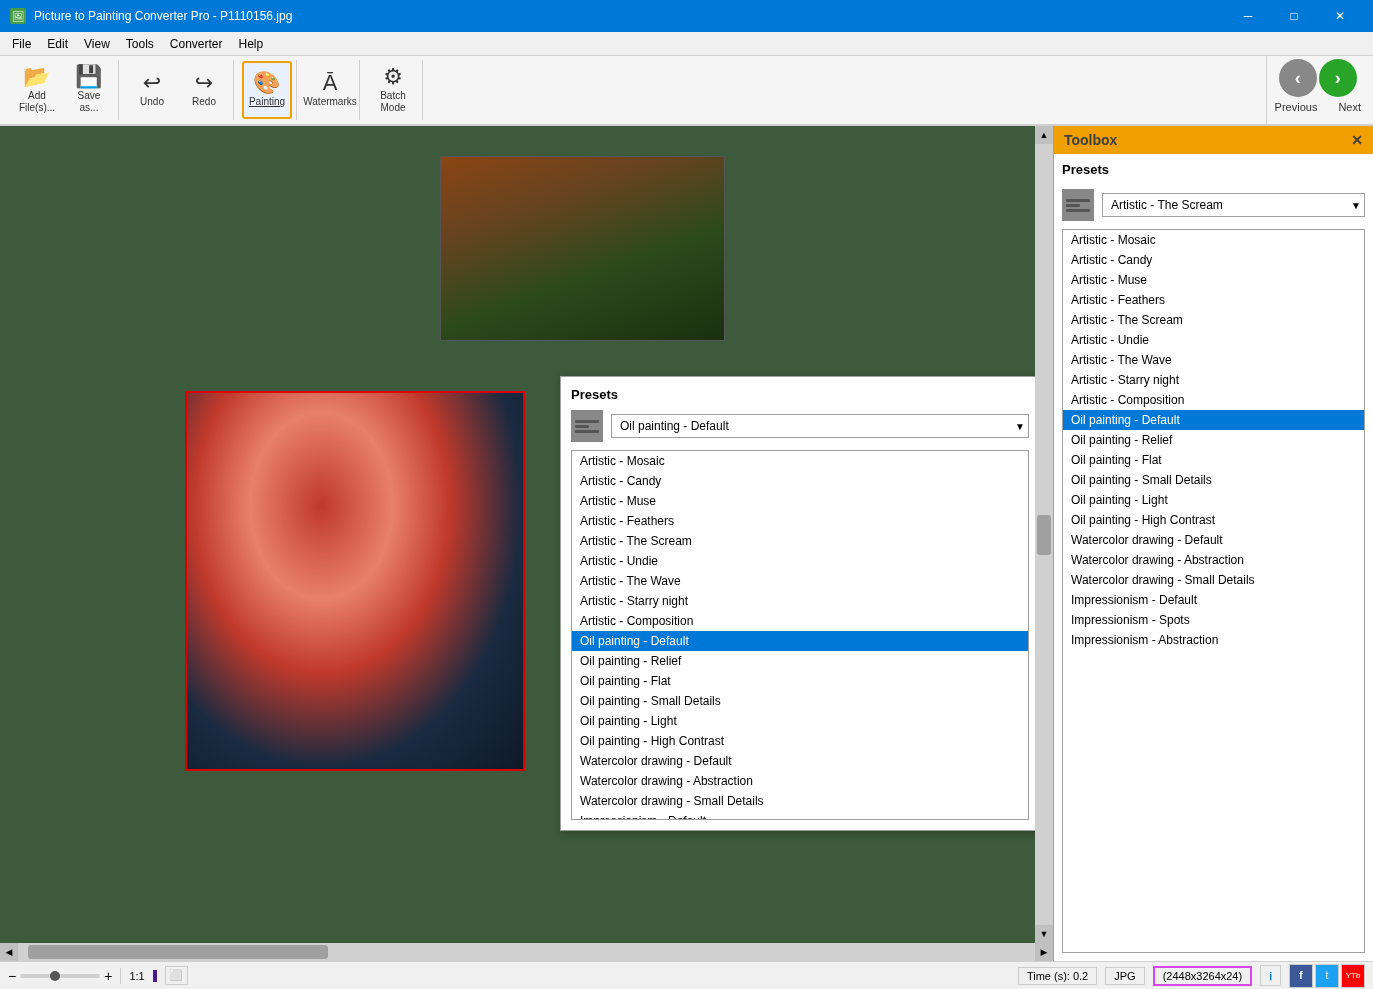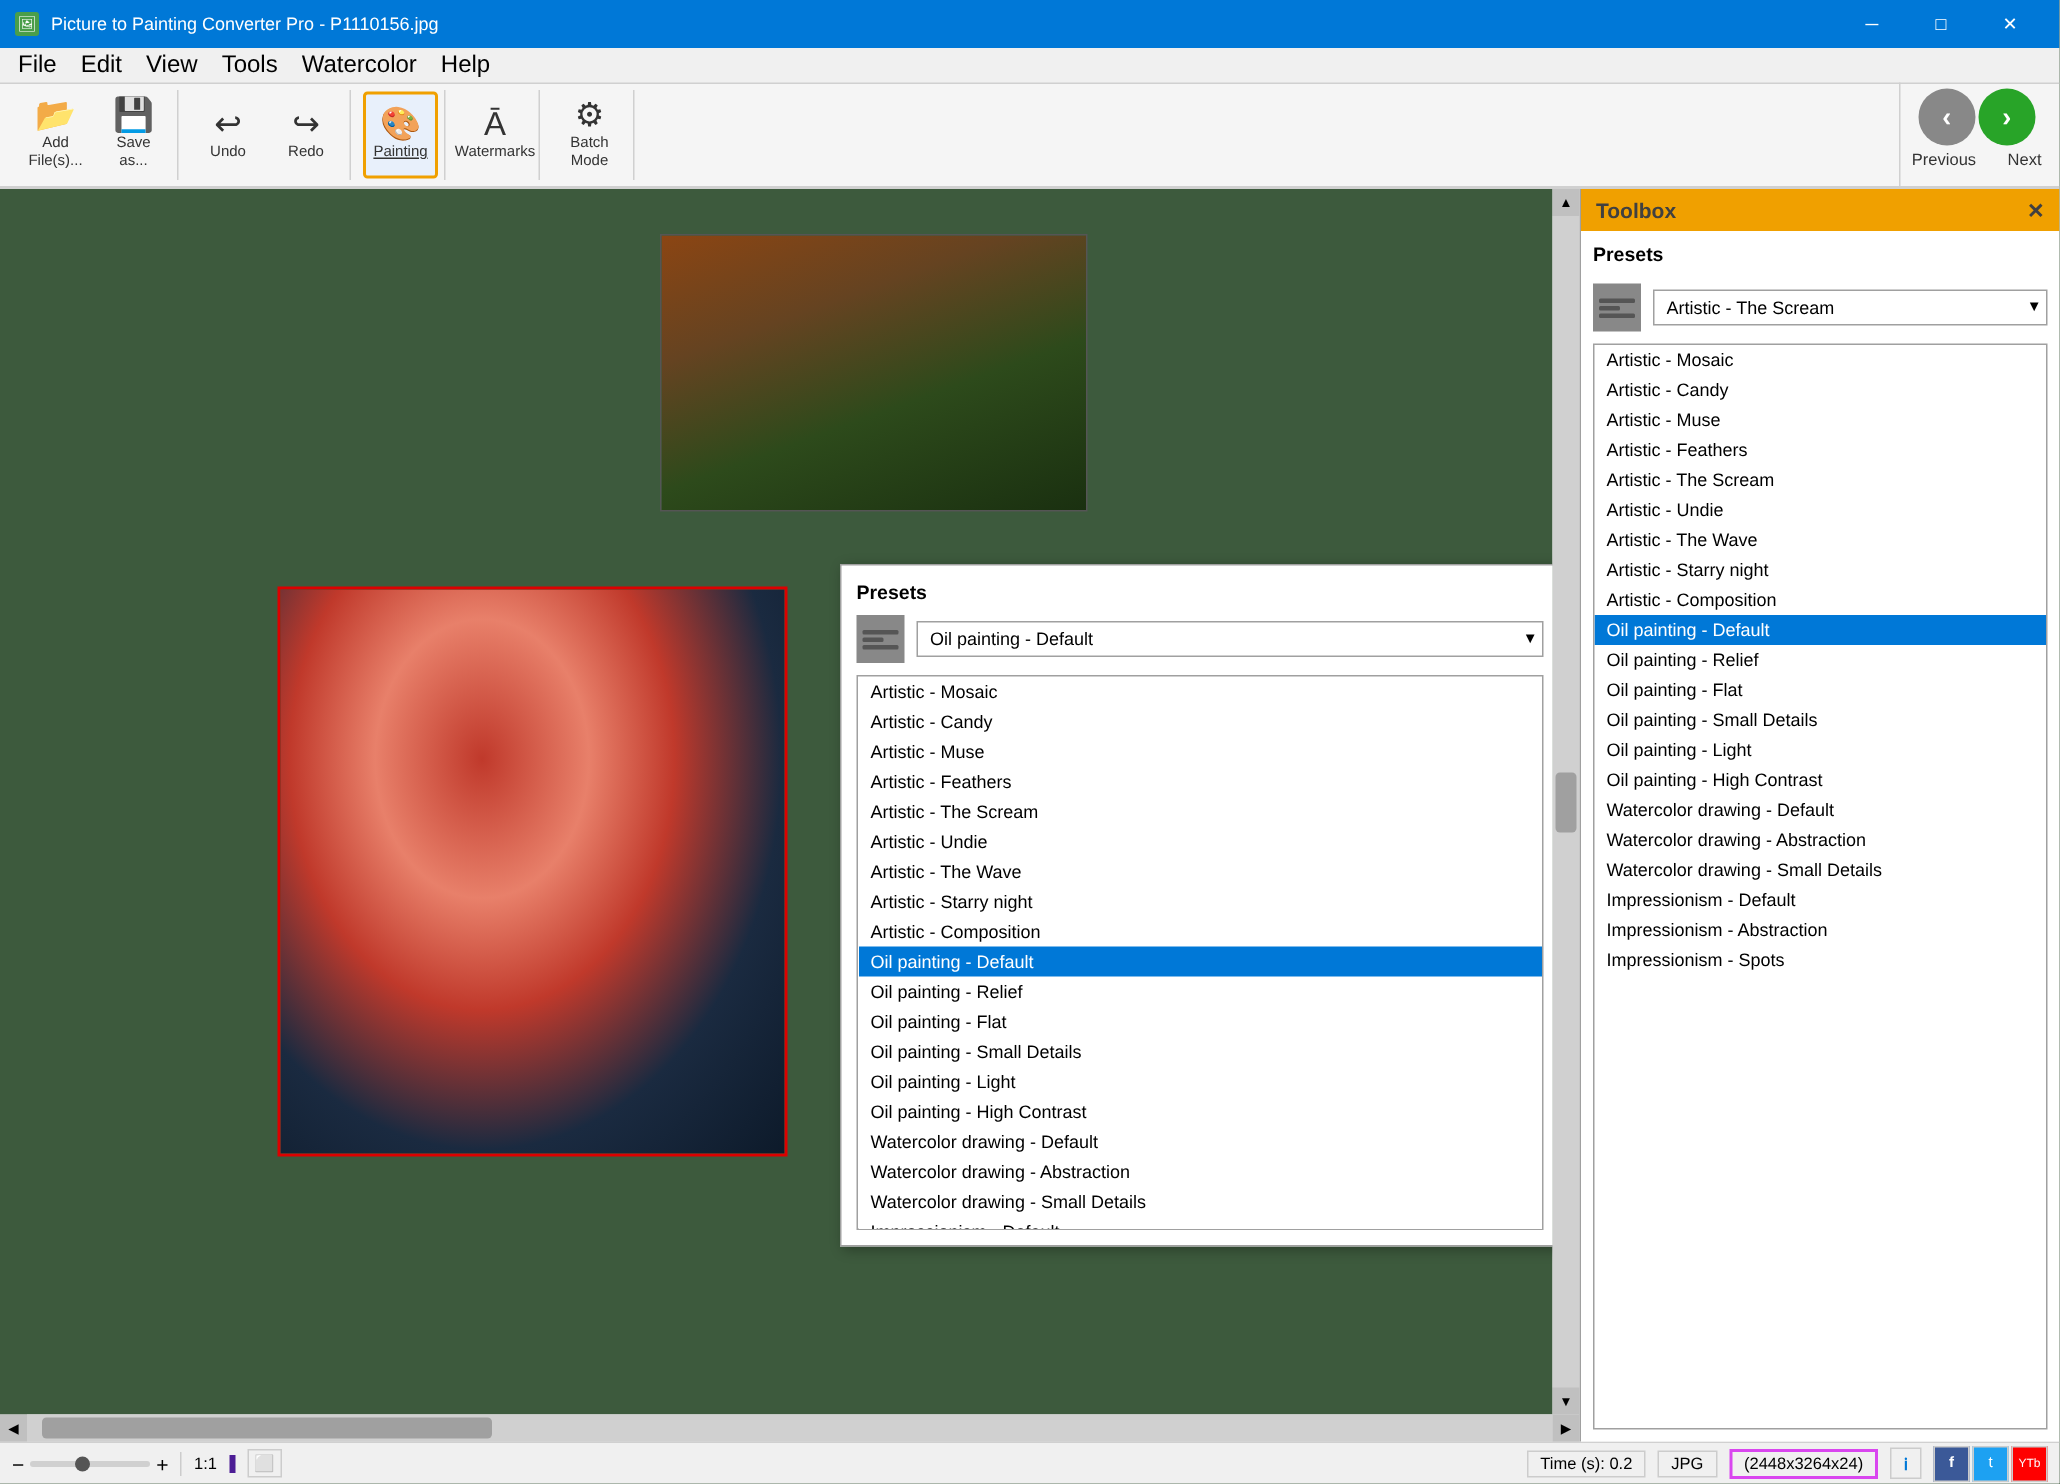--- a/index.html
+++ b/index.html
@@ -25,21 +25,21 @@
       background: #f0f0f0;
       height: 24px;
       display: flex;
       align-items: center;
       border-bottom: 1px solid #d0d0d0;
       padding: 0 4px;
     }
     .menu-item {
       padding: 2px 8px;
       cursor: pointer;
-      font-size: 16px;
+      font-size: 12px;
     }
 
     
     .toolbar {
       background: #f5f5f5;
       height: 70px;
       display: flex;
       align-items: center;
       padding: 4px 8px;
       border-bottom: 2px solid #d0d0d0;
@@ -397,21 +397,21 @@
     <div class="title-bar-btn">□</div>
     <div class="title-bar-btn close">✕</div>
   </div>
 </div>
 
 <div class="menu-bar">
   <div class="menu-item">File</div>
   <div class="menu-item">Edit</div>
   <div class="menu-item">View</div>
   <div class="menu-item">Tools</div>
-  <div class="menu-item">Watercolor</div>
+  <div class="menu-item">Converter</div>
   <div class="menu-item">Help</div>
 </div>
 
 <div class="toolbar">
   <div class="toolbar-group">
     <div class="toolbar-btn">
       <div class="toolbar-icon">📂</div>
       <div class="toolbar-label" style="white-space:pre;">Add
 File(s)...</div>
     </div>
@@ -569,22 +569,22 @@
           <div class="preset-list-item selected">Oil painting - Default</div>
           <div class="preset-list-item">Oil painting - Relief</div>
           <div class="preset-list-item">Oil painting - Flat</div>
           <div class="preset-list-item">Oil painting - Small Details</div>
           <div class="preset-list-item">Oil painting - Light</div>
           <div class="preset-list-item">Oil painting - High Contrast</div>
           <div class="preset-list-item">Watercolor drawing - Default</div>
           <div class="preset-list-item">Watercolor drawing - Abstraction</div>
           <div class="preset-list-item">Watercolor drawing - Small Details</div>
           <div class="preset-list-item">Impressionism - Default</div>
+          <div class="preset-list-item">Impressionism - Spots</div>
           <div class="preset-list-item">Impressionism - Abstraction</div>
-          <div class="preset-list-item">Impressionism - Spots</div>
         </div>
     </div>
   </div>
 </div>
 
 <div class="status-bar">
   <div class="status-zoom">
     <span class="zoom-icon">−</span>
     <div class="zoom-slider">
       <div class="zoom-thumb"></div>

